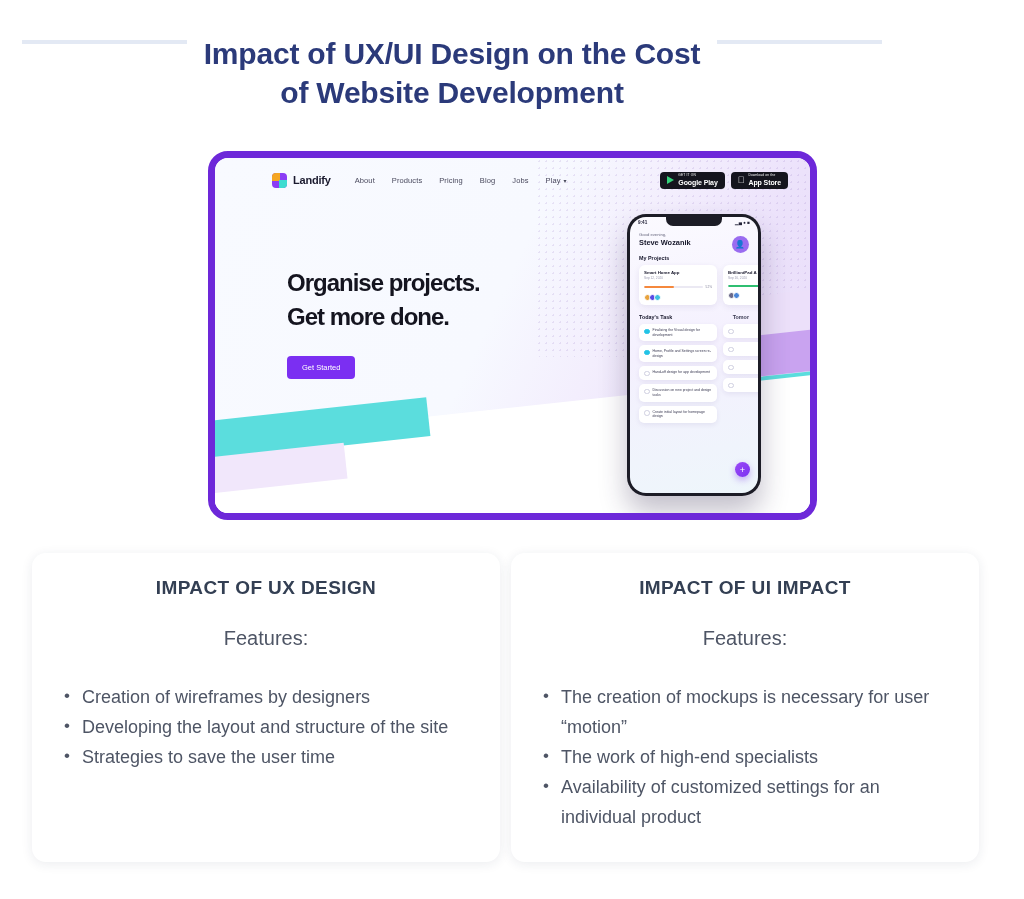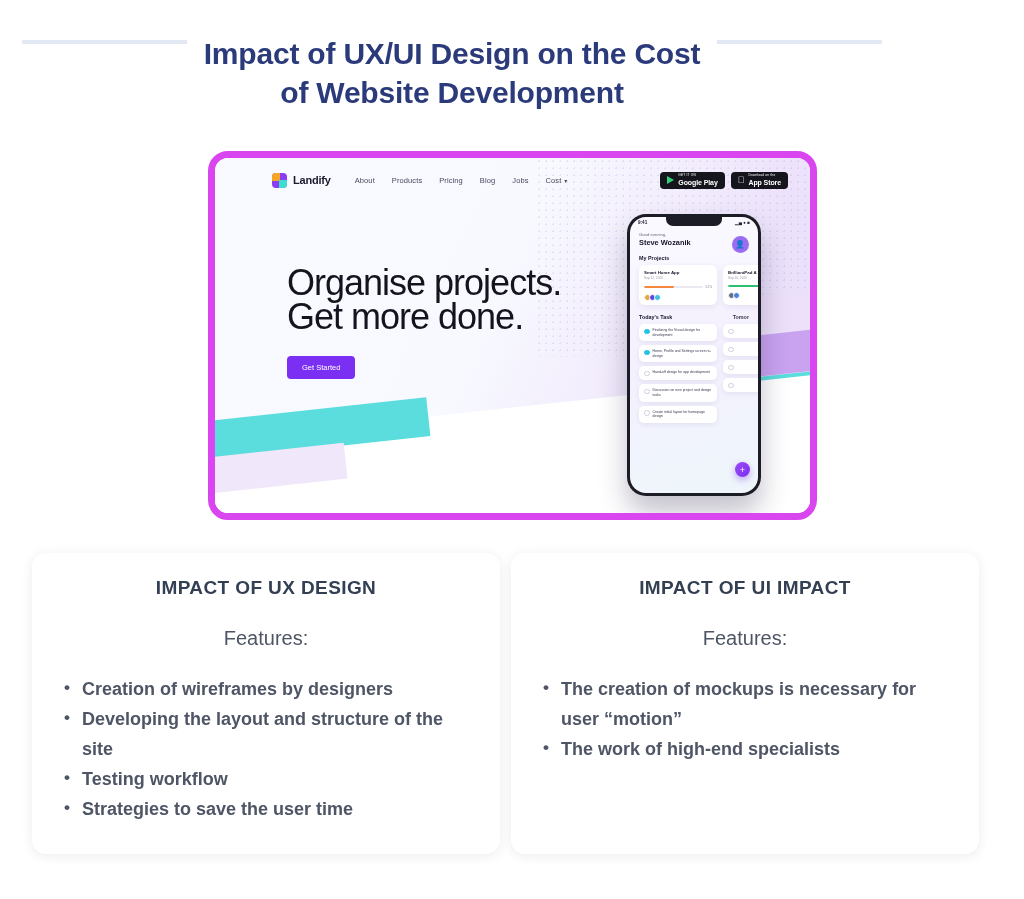--- a/index.html
+++ b/index.html
@@ -39,21 +39,21 @@
   }
 
   
   .mockup-wrap {
     position: absolute;
     left: 208px; top: 151px;
     width: 609px; height: 369px;
   }
   .device-frame {
     position: absolute; inset: 0;
-    border: 7px solid #d946ef;
+    border: 7px solid #6d28d9;
     border-radius: 20px;
     background: #ffffff;
     overflow: hidden;
   }
   .device-inner {
     position: absolute; inset: 0;
     overflow: hidden;
     background:
       linear-gradient(115deg,#f8faff 0%, #f7f9ff 46%, #f3eefd 62%, #ece2fb 78%, #e9ddfa 100%);
   }
@@ -162,23 +162,23 @@
   .badge-small { font-size: 3.2px; letter-spacing: .2px; }
   .badge-big { font-size: 7px; font-weight: bold; letter-spacing: -.1px; margin-top: 1px; }
 
   
   .hero {
     position: absolute;
     left: 72px; top: 108px;
     z-index: 5;
   }
   .hero h1 {
-    font-size: 36px;
+    font-size: 24px;
     line-height: 34px;
-    font-weight: normal;
+    font-weight: bold;
     color: #14141f;
     letter-spacing: -1px;
   }
   .cta {
     margin-top: 22px;
     display: inline-flex; align-items: center; justify-content: center;
     background: #7b2ff2;
     color: #fff;
     font-size: 7.5px;
     border-radius: 4px;
@@ -303,21 +303,21 @@
     font-weight: bold;
     color: #333f53;
     letter-spacing: .4px;
   }
   .card-sub {
     font-size: 20px;
     color: #4e5565;
     margin-top: 28px;
     text-align: center;
   }
-  .bullets { list-style: none; margin-top: 24px; font-weight: bold; }
+  .bullets { list-style: none; margin-top: 32px; }
   .bullets li {
     position: relative;
     padding-left: 22px;
     font-size: 18px;
     line-height: 30px;
     color: #4e5565;
   }
   .bullets li::before {
     content: "•";
     position: absolute; left: 4px; top: -1px;
@@ -353,21 +353,21 @@
           <span class="brand-mark"></span>
           <span class="brand-name">Landify</span>
         </div>
         <div class="nav-links">
           <span class="nav-link">About</span>
           <span class="nav-link">Products</span>
           <span class="nav-link">Pricing</span>
           <span class="nav-link">Blog</span>
           <span class="nav-link">Jobs</span>
           <span class="nav-more">
-            <span class="nav-link">Cost</span>
+            <span class="nav-link">Play</span>
             <span class="chev">▾</span>
           </span>
         </div>
         <div class="badges">
           <div class="badge">
             <span class="badge-tri"></span>
             <span class="badge-txt">
               <span class="badge-small">GET IT ON</span>
               <span class="badge-big">Google Play</span>
             </span>
@@ -489,27 +489,27 @@
 </div>
 
 <div class="cards">
 
   <div class="info-card">
     <div class="card-head">IMPACT OF UX DESIGN</div>
     <div class="card-sub">Features:</div>
     <ul class="bullets">
       <li>Creation of wireframes by designers</li>
       <li>Developing the layout and structure of the site</li>
-      <li>Testing workflow</li>
       <li>Strategies to save the user time</li>
     </ul>
   </div>
 
   <div class="info-card">
     <div class="card-head">IMPACT OF UI IMPACT</div>
     <div class="card-sub">Features:</div>
     <ul class="bullets">
       <li>The creation of mockups is necessary for user “motion”</li>
       <li>The work of high-end specialists</li>
+      <li>Availability of customized settings for an individual product</li>
     </ul>
   </div>
 
 </div>
 
 </body></html>

